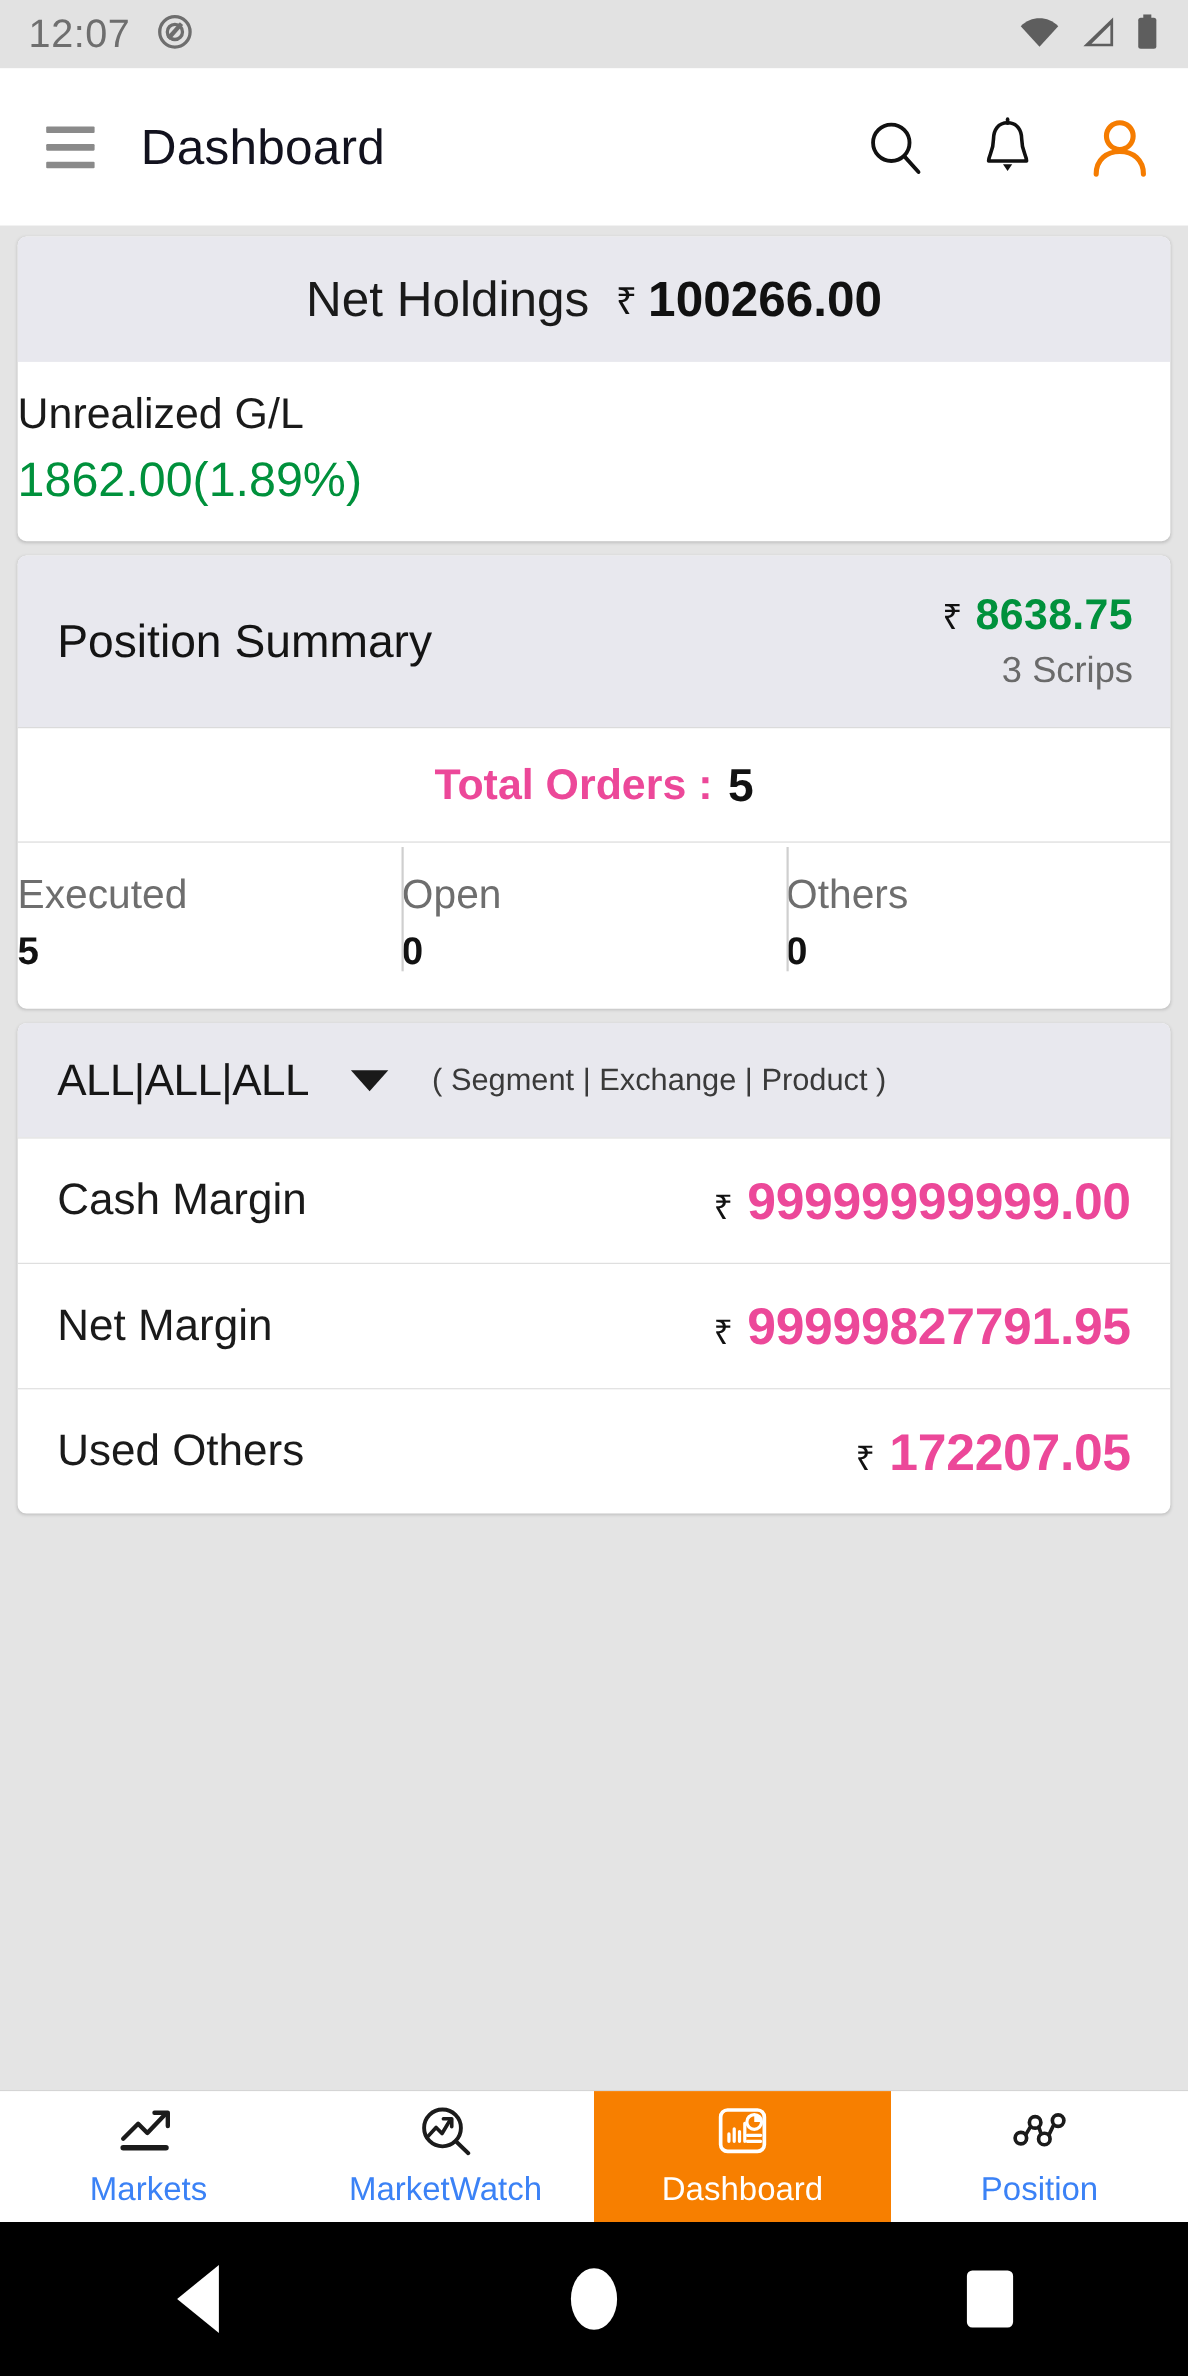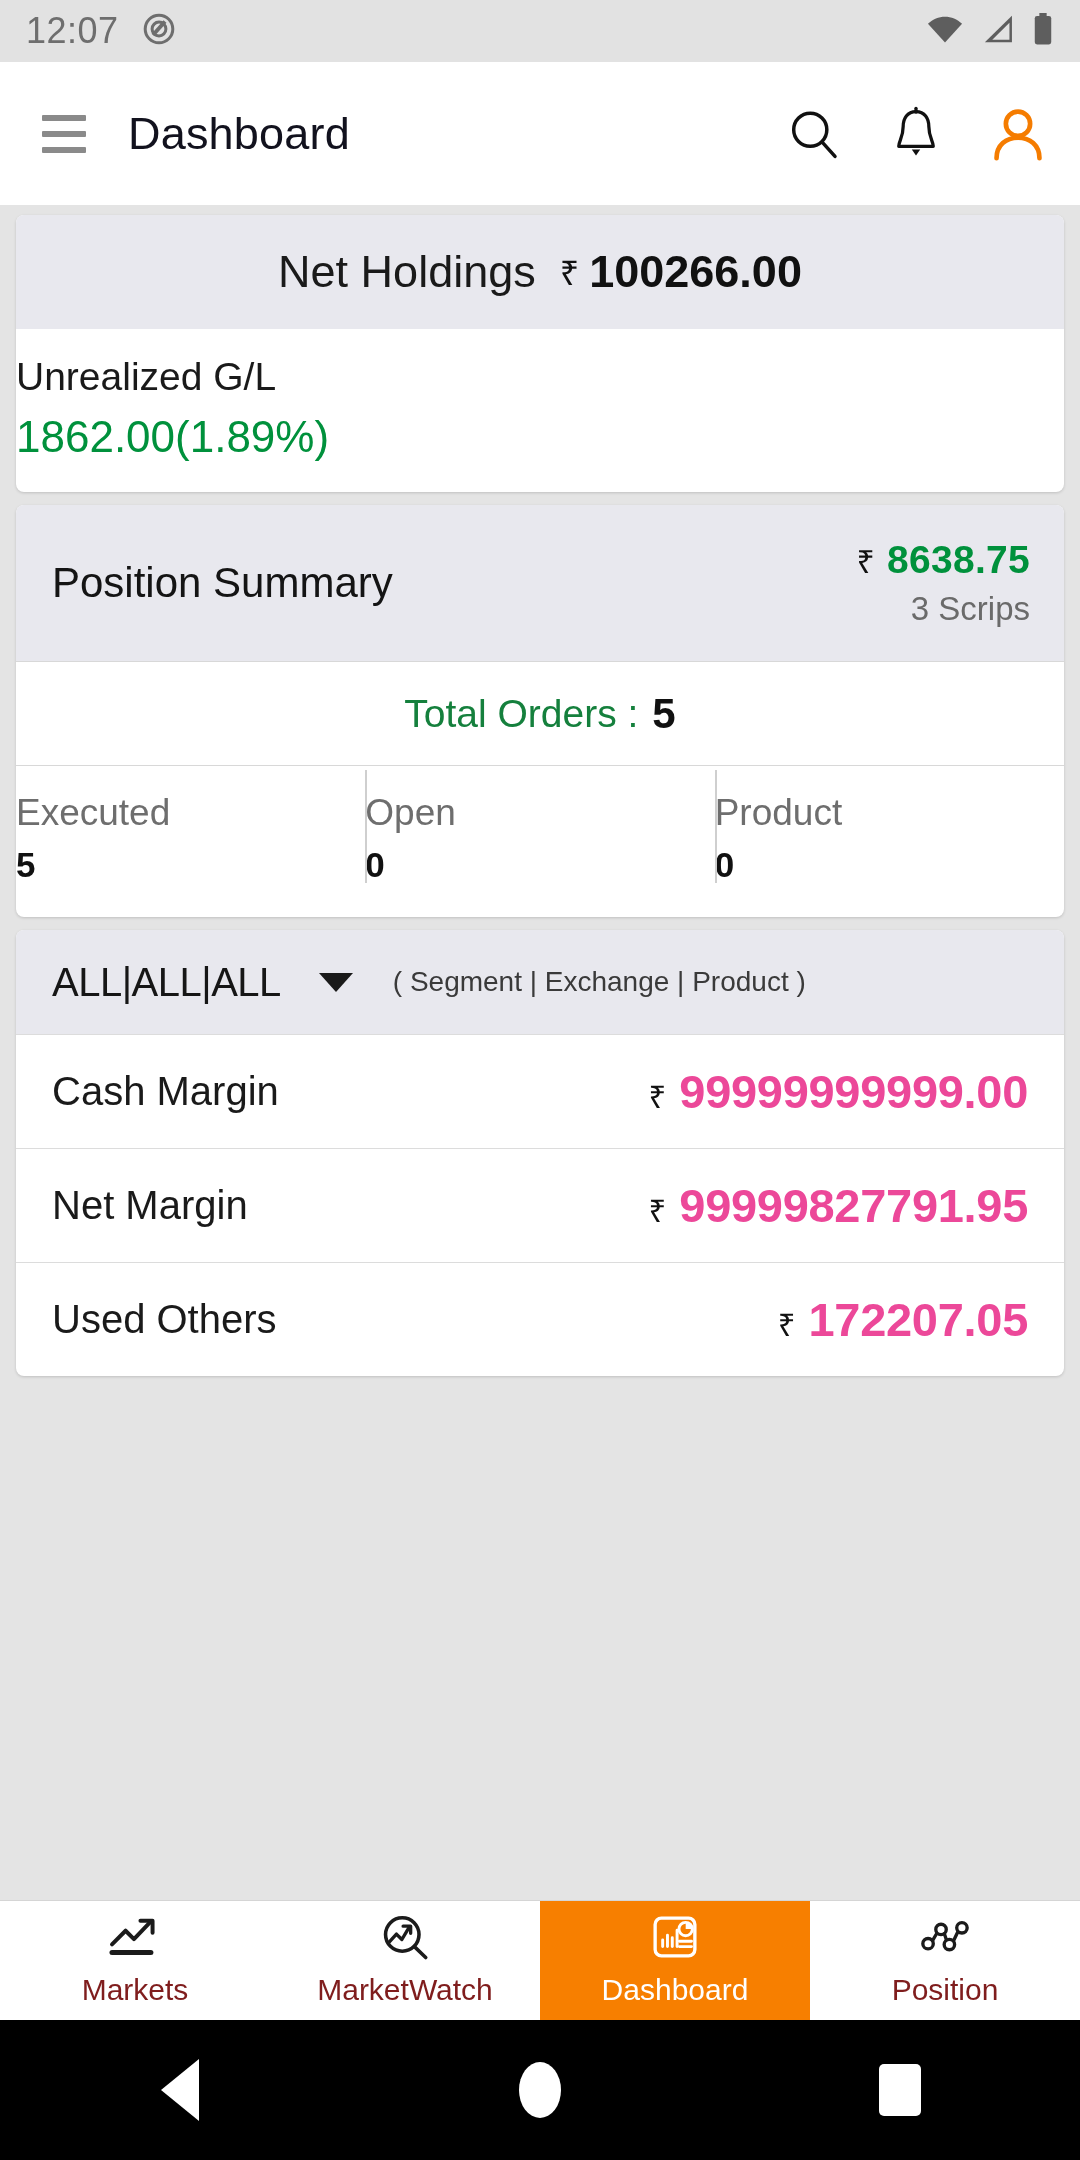--- a/index.html
+++ b/index.html
@@ -62,21 +62,21 @@
   .ps-right { margin-left:auto; text-align:right; }
   .ps-amt-line { display:flex; align-items:baseline; justify-content:flex-end; }
   .ps-rupee { font-size:32px; color:#111; margin-right:12px; }
   .ps-amt { font-size:39px; font-weight:bold; color:#00913C; letter-spacing:.3px; }
   .ps-scrips { font-size:33px; color:#6A6A6A; margin-top:8px; }
 
   .ps-orders {
     height:104px; display:flex; align-items:center; justify-content:center;
     border-top:1px solid #D8D8D8;
   }
-  .ps-orders-label { font-size:39px; color:#15803d; }
+  .ps-orders-label { font-size:39px; color:#ec4899;font-weight:bold; }
   .ps-orders-value { font-size:42px; font-weight:bold; color:#111; margin-left:14px; }
 
   .ps-stats { display:flex; border-top:1px solid #D8D8D8; height:152px; }
   .stat { flex:1; display:flex; flex-direction:column; align-items:flex-start; justify-content:flex-start; padding-top:26px; position:relative; }
   .stat + .stat::before {
     content:""; position:absolute; left:0; top:4px; bottom:34px; width:2px; background:#CFCFCF;
   }
   .stat-label { font-size:37px; color:#6E6E6E; }
   .stat-value { font-size:35px; font-weight:bold; color:#111; margin-top:11px; }
 
@@ -101,21 +101,21 @@
 
   
   .bottomnav {
     flex:0 0 120px; background:#FFFFFF; display:flex; border-top:1px solid #D5D5D5;
   }
   .nav-item {
     flex:1; display:flex; flex-direction:column; align-items:center; justify-content:center;
     gap:9px; cursor:pointer;
   }
   .nav-item.active { background:#F77F00; }
-  .nav-label { font-size:30px; color:#7f1d1d; }
+  .nav-label { font-size:30px; color:#3b82f6; }
   .nav-item.active .nav-label { color:#FFFFFF; }
 
   
   .androidnav {
     flex:0 0 140px; background:#000000; display:flex; align-items:center; justify-content:space-around;
   }
   .an-btn { width:220px; display:flex; align-items:center; justify-content:center; cursor:pointer; }
   .an-back { width:0; height:0; border-top:31px solid transparent; border-bottom:31px solid transparent; border-right:38px solid #FFFFFF; }
   .an-home { width:42px; height:56px; background:#FFFFFF; border-radius:50%; }
   .an-recent { width:42px; height:52px; background:#FFFFFF; border-radius:5px; }
@@ -219,21 +219,21 @@
       <div class="ps-stats">
         <div class="stat">
           <div class="stat-label">Executed</div>
           <div class="stat-value">5</div>
         </div>
         <div class="stat">
           <div class="stat-label">Open</div>
           <div class="stat-value">0</div>
         </div>
         <div class="stat">
-          <div class="stat-label">Product</div>
+          <div class="stat-label">Others</div>
           <div class="stat-value">0</div>
         </div>
       </div>
     </div>
 
     <div class="card">
       <div class="card-head filter-head">
         <span class="filter-sel">ALL|ALL|ALL</span>
         <span class="caret"></span>
         <span class="filter-hint">( Segment | Exchange | Product )</span>

